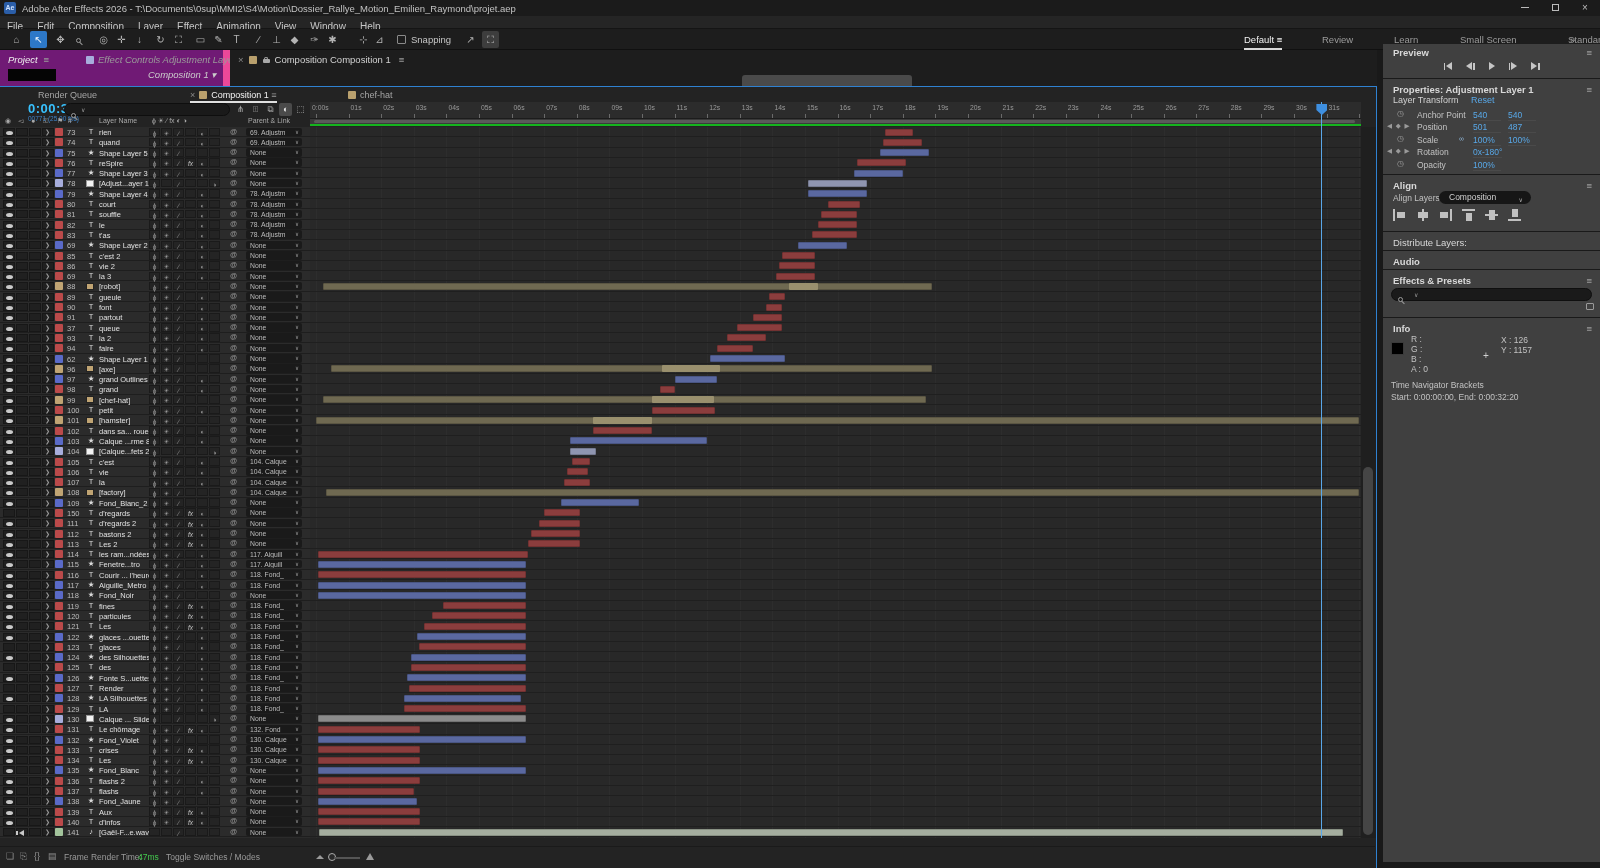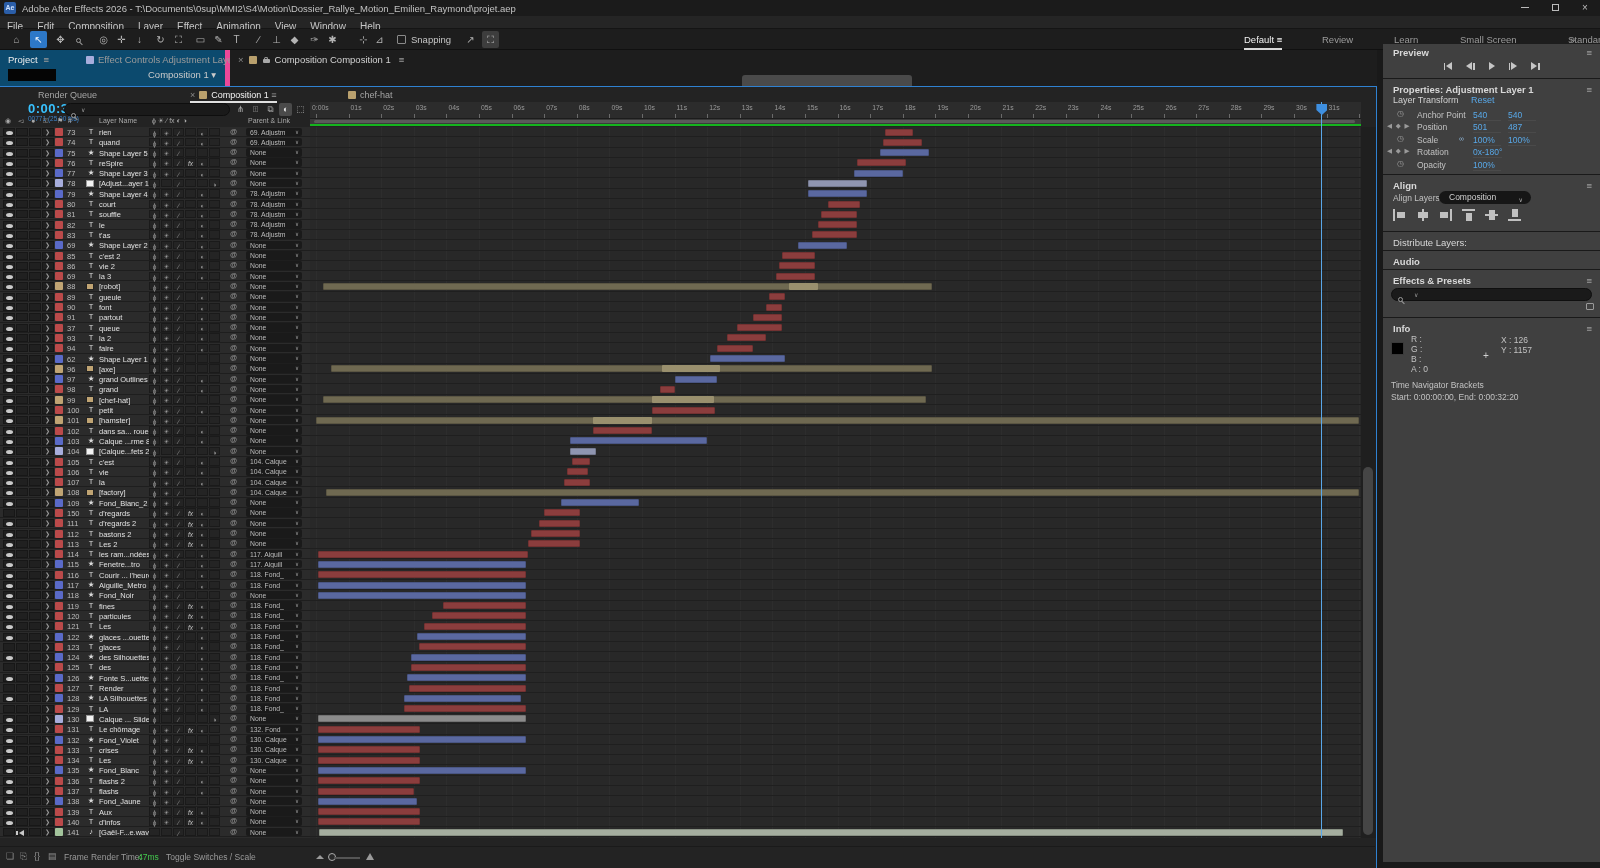--- a/index.html
+++ b/index.html
@@ -27,21 +27,21 @@
   .tool.sel { background:#2d78c8; color:#fff; }
   .tool.hl  { background:#3d3d3d; }
   #snap-box { position:absolute; left:397px; top:6px; width:9px; height:9px; border:1px solid #8a8a8a; border-radius:1px; }
   #snap-label { position:absolute; left:411px; top:5px; font-size:9.5px; color:#c6c6c6; }
   .ws-item { position:absolute; top:5px; font-size:9.5px; color:#9b9b9b; }
   .ws-item.active { color:#f0f0f0; border-bottom:2px solid #d8d8d8; padding-bottom:3px; }
   .mag { display:inline-block; width:5px; height:5px; border:1px solid #9a9a9a; border-radius:50%; position:relative; vertical-align:middle; }
   .mag:after { content:''; position:absolute; width:4px; height:1px; background:#9a9a9a; right:-3px; bottom:-2px; transform:rotate(45deg); }
 
   
-  #left-top { position:absolute; left:0; top:50px; width:230px; height:36px; background:#0c4a6e; border-right:5px solid #ec4899; }
+  #left-top { position:absolute; left:0; top:50px; width:230px; height:36px; background:#701a75; border-right:7px solid #ec4899;font-style:italic; }
   #tab-project { position:absolute; left:8px; top:4px; font-size:9.5px; color:#ededed; }
   #tab-project .ham { color:#9a9a9a; margin-left:6px; }
   #tab-effectcontrols { position:absolute; left:86px; top:4px; font-size:9.5px; color:#9a9a9a; white-space:nowrap; }
   .mini-swatch { display:inline-block; width:8px; height:8px; border-radius:1px; vertical-align:-1px; margin-right:4px; }
   #proj-thumb { position:absolute; left:8px; top:19px; width:48px; height:12px; background:#050505; }
   #comp-selector { position:absolute; left:148px; top:19px; font-size:9.5px; color:#cbcbcb; }
   #viewer-top { position:absolute; left:230px; top:50px; width:1147px; height:36px; background:#1d1d1d; }
   #viewer-tab { position:absolute; left:8px; top:4px; font-size:9.5px; color:#d2d2d2; white-space:nowrap; }
   #viewer-tab .x { color:#8a8a8a; margin-right:5px; }
   .lockic { display:inline-block; width:7px; height:6px; position:relative; margin:0 5px 0 2px; }
@@ -1909,21 +1909,21 @@
       <div class="thumb"></div>
     </div>
 
   <div id="tl-footer">
     <span class="fic" style="left:6px">❏</span>
     <span class="fic" style="left:20px">⎘</span>
     <span class="fic" style="left:34px">{}</span>
     <span class="fic" style="left:48px">▤</span>
     <span id="frt-label">Frame Render Time:</span>
     <span id="frt-value">47ms</span>
-    <span id="modes-label">Toggle Switches / Scale</span>
+    <span id="modes-label">Toggle Switches / Modes</span>
     <span class="mtn" style="left:316px; border-bottom-width:4px;"></span>
     <span id="zoomknob"></span>
     <span id="zoomtrack"></span>
     <span class="mtn" style="left:366px; border-bottom-width:7px; top:6px;"></span>
   </div>
 </div>
 
 <div id="rightpanel">
   <div class="sect-hdr"><span>Preview</span><span class="ham">≡</span></div>
   <div id="transport">

